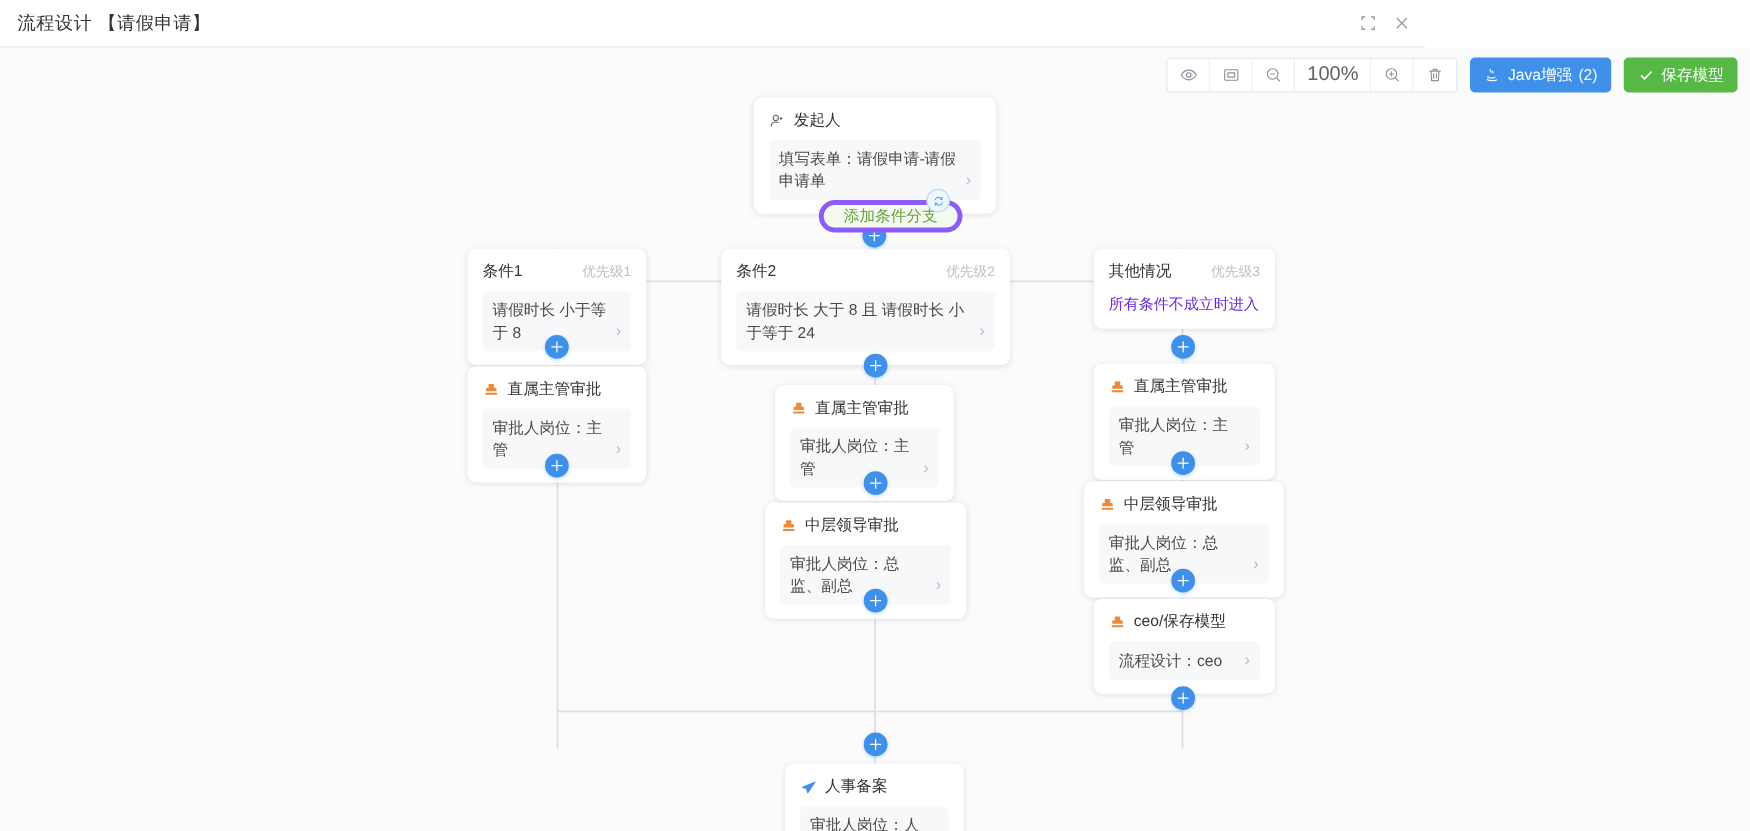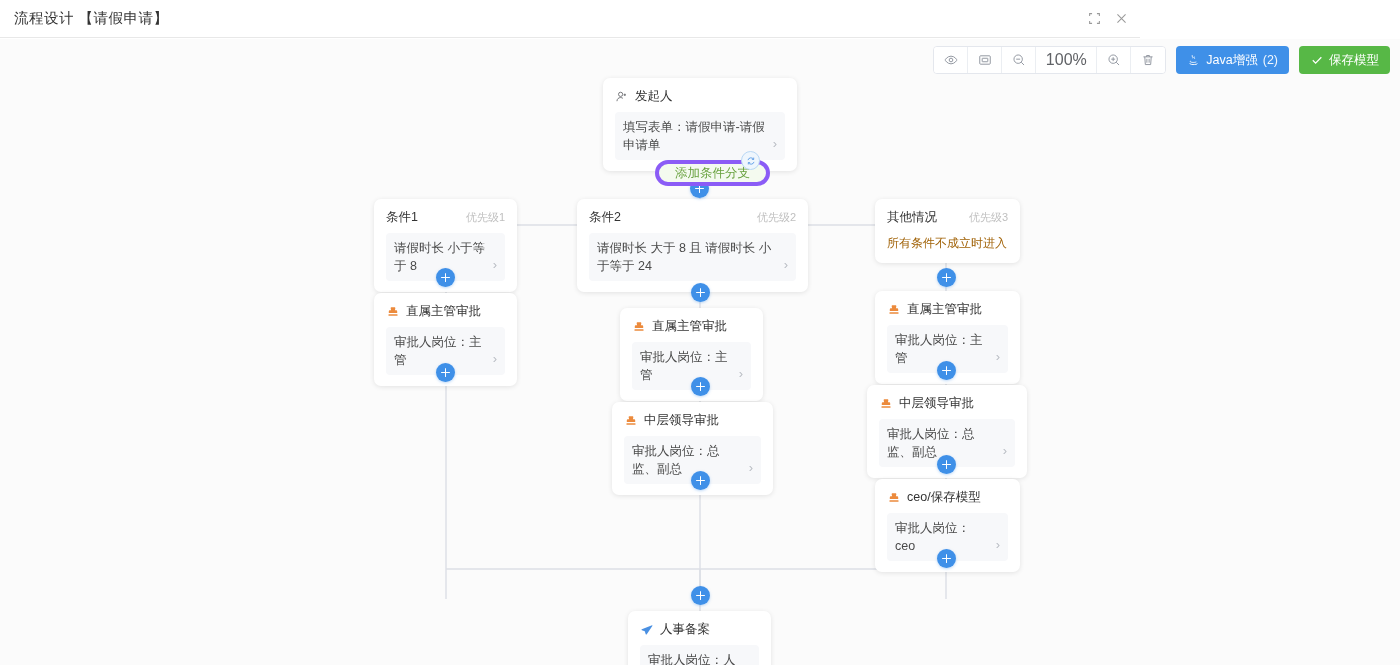--- a/index.html
+++ b/index.html
@@ -69,21 +69,21 @@
     font-size: 12.5px; color: #333; margin-bottom: 7px;
   }
   .node-head .pri {
     margin-left: auto; font-size: 11px; color: #bfbfbf; font-weight: normal;
   }
   .node-body {
     background: #f7f8fa; border-radius: 4px; padding: 6px 8px;
     display: flex; align-items: flex-end; gap: 6px;
     font-size: 12.5px; color: #4a4a4a; line-height: 1.45;
   }
-  .node-body.plain { background: transparent; padding: 2px 0 0 0; color: #a16207; font-size: 12px; }
+  .node-body.plain { background: transparent; padding: 2px 0 0 0; color: #6d28d9; font-size: 12px; }
   .node-body .txt { flex: 1; }
   .chev { color: #b9bdc4; font-size: 13px; flex-shrink: 0; }
   .ico { width: 14px; height: 14px; display: block; flex-shrink: 0; }
   .ico.orange { color: #ec8a3c; }
   .ico.blue { color: #4a90e2; }
   .ico.grey { color: #606266; }
 
   
   .plus {
     position: absolute; width: 19px; height: 19px; border-radius: 50%;
@@ -346,21 +346,21 @@
 
   <div class="node" style="left:875px; top:440px; width:145px;">
     <div class="node-head">
       <svg class="ico orange" viewBox="0 0 20 20" fill="currentColor">
         <path d="M8 3.2h4c.9 0 1.5.8 1.3 1.7l-.6 2.6h1.6c1 0 1.7.8 1.7 1.8v2.1H4v-2.1c0-1 .7-1.8 1.7-1.8h1.6l-.6-2.6C6.5 4 7.1 3.2 8 3.2z"></path>
         <rect x="3.4" y="13.1" width="13.2" height="2.4" rx=".7"></rect>
       </svg>
       <span>ceo/保存模型</span>
     </div>
     <div class="node-body">
-      <span class="txt">审批人岗位：ceo</span>
+      <span class="txt">流程设计：ceo</span>
       <span class="chev">›</span>
     </div>
   </div>
   <div class="plus" style="left:937px; top:510px;"></div>
 
   <div class="plus" style="left:691px; top:547px;"></div>
 
   <div class="node" style="left:628px; top:572px; width:143px;">
     <div class="node-head">
       <svg class="ico blue" viewBox="0 0 20 20" fill="currentColor">

